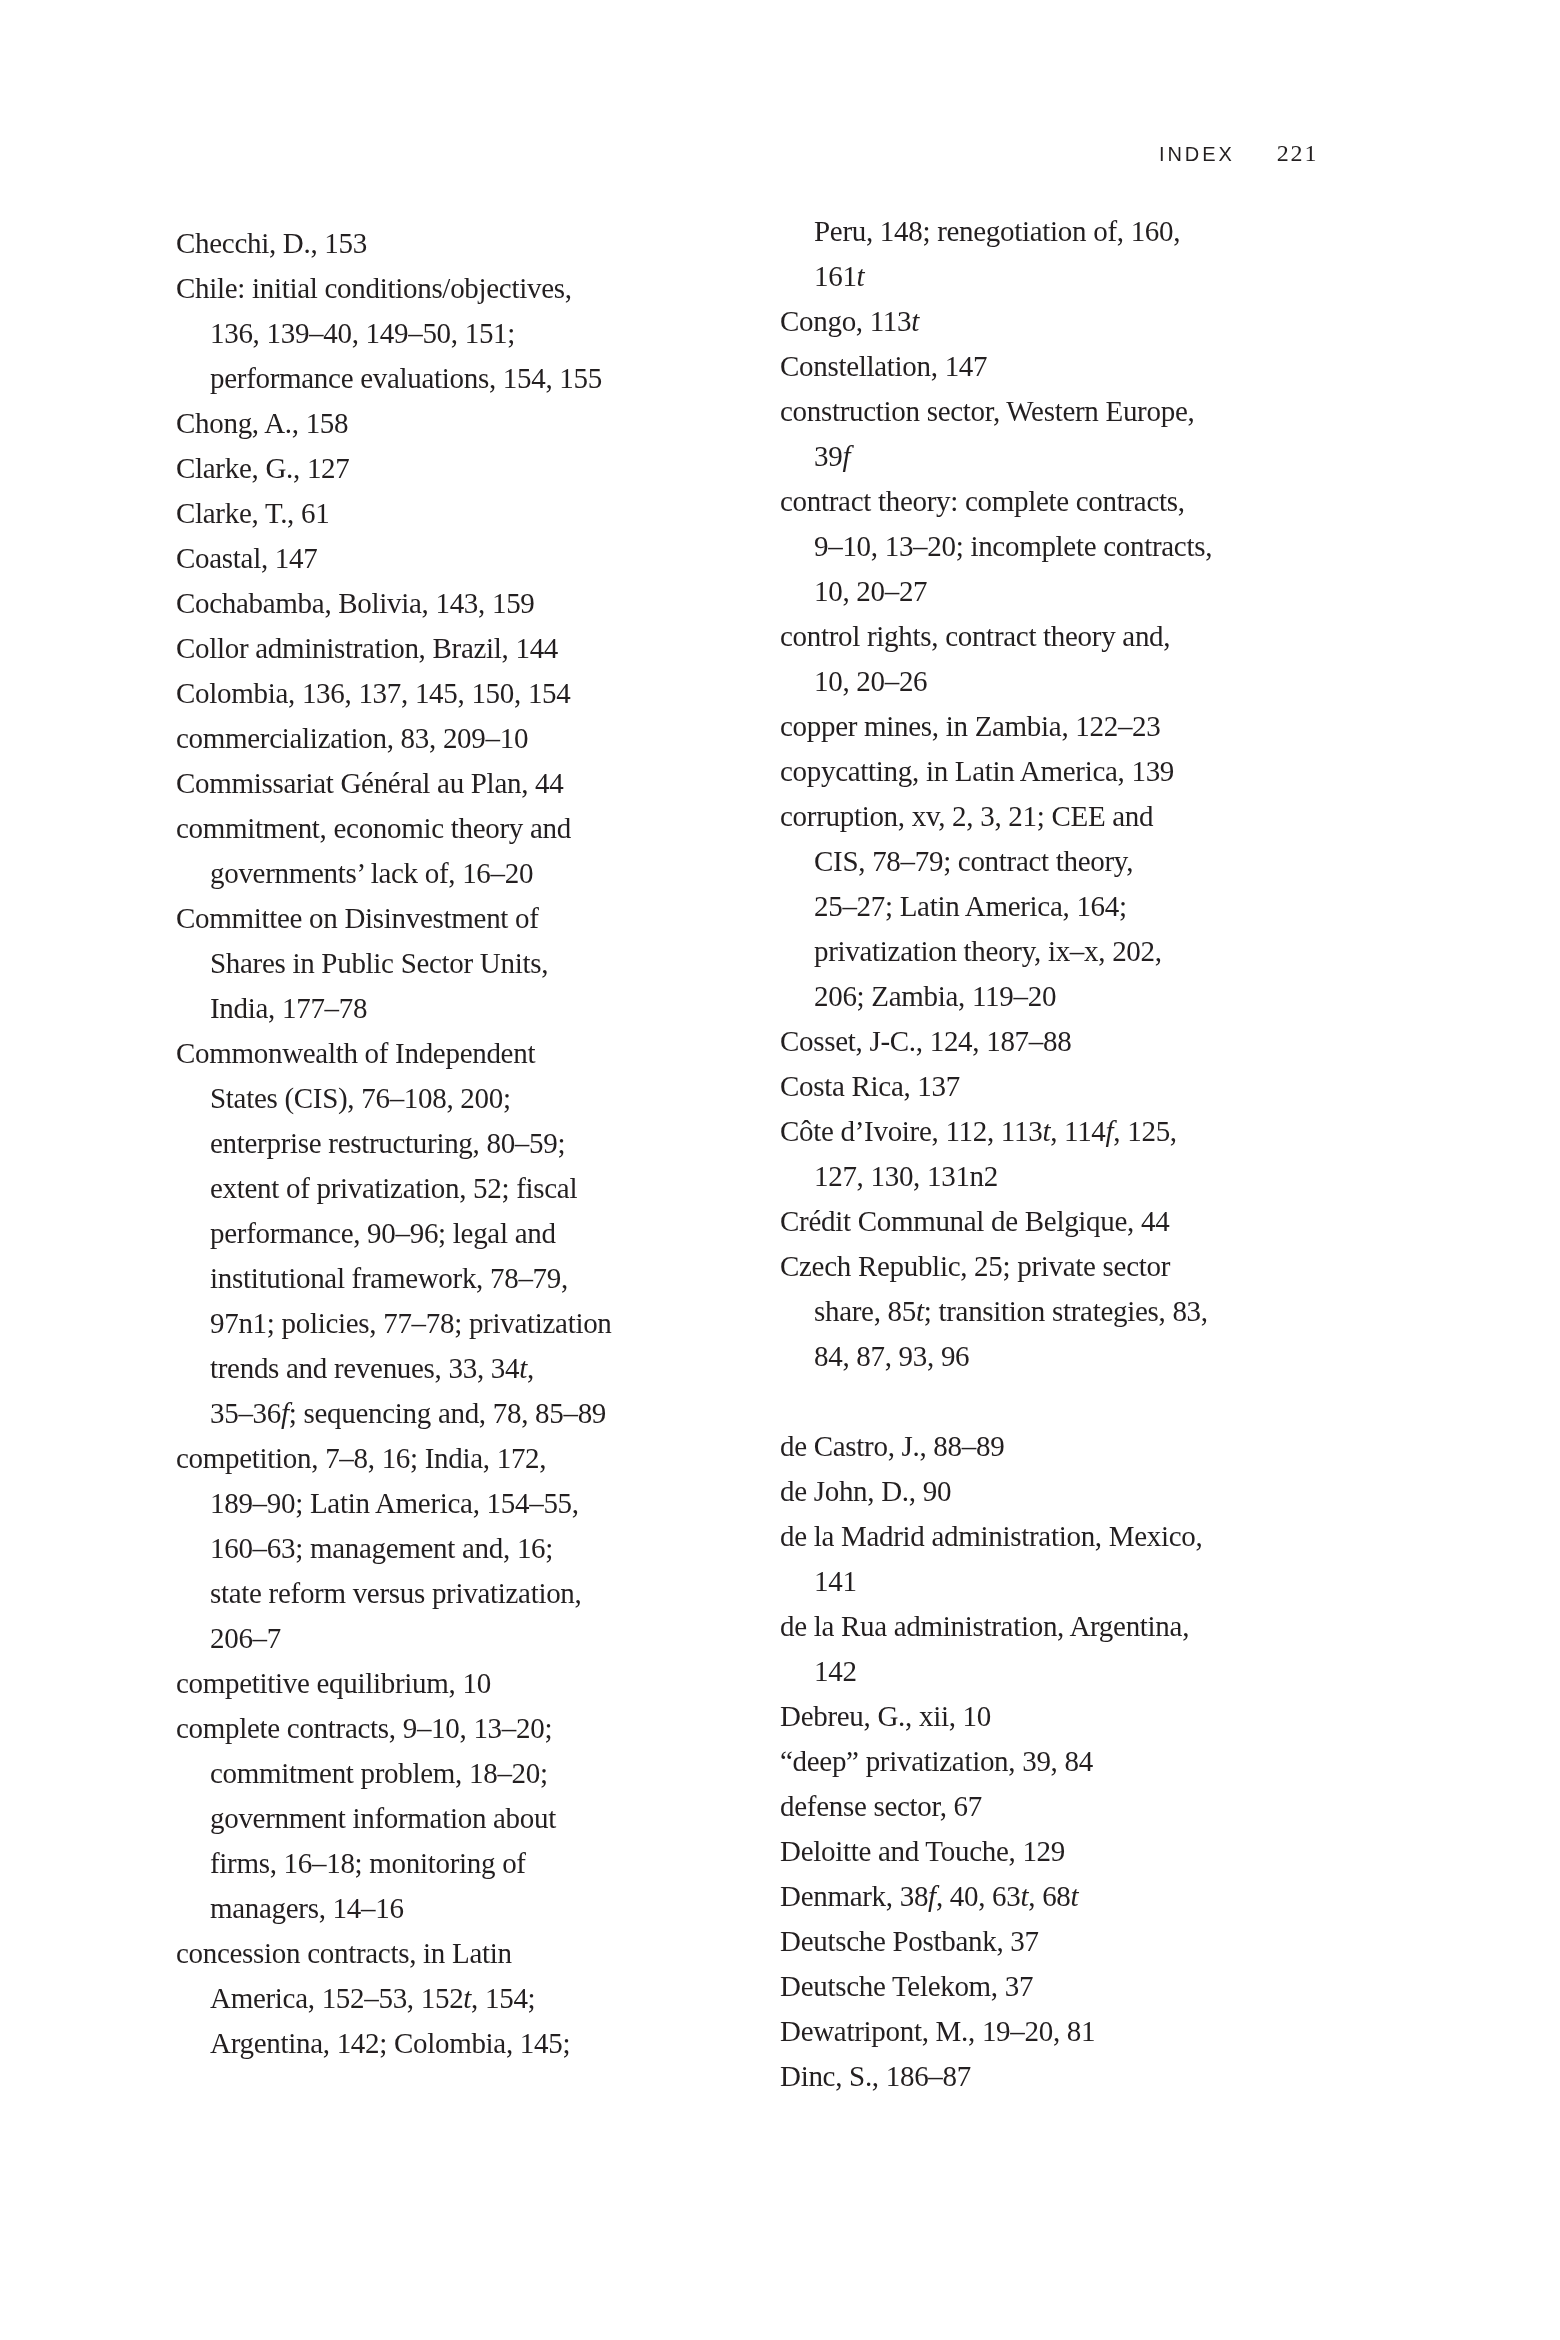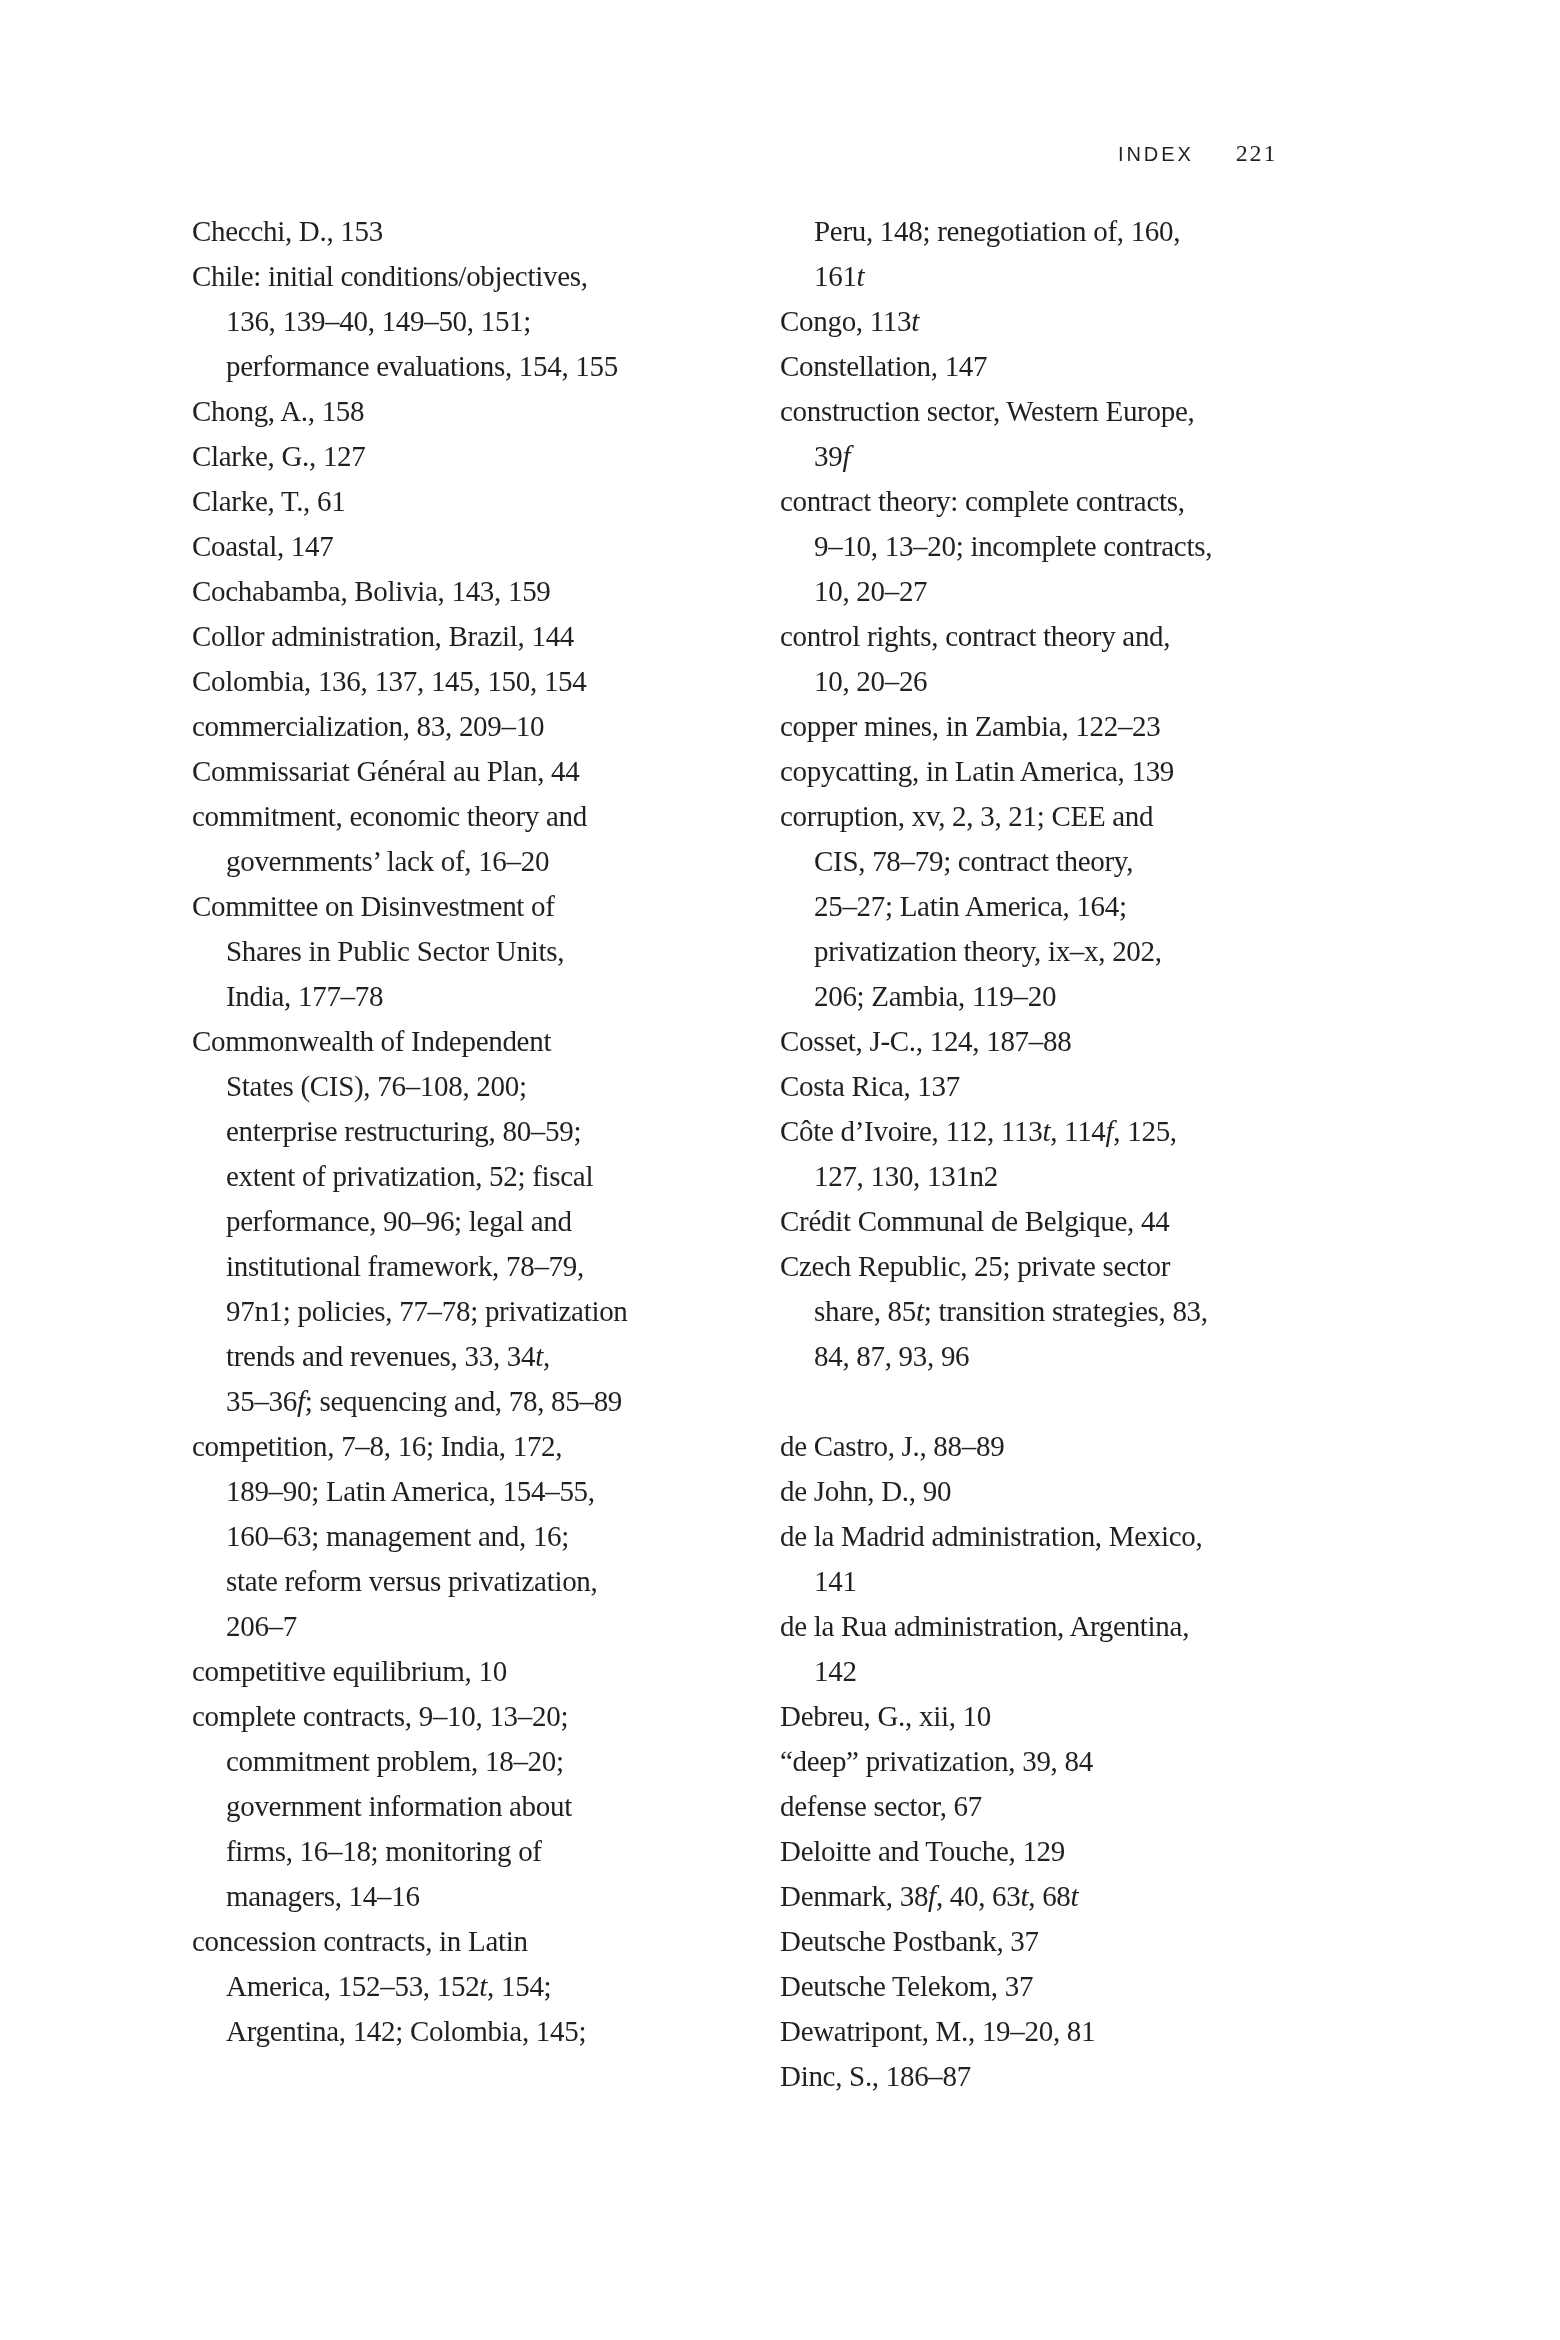--- a/index.html
+++ b/index.html
@@ -1,25 +1,25 @@
 <!DOCTYPE html>
 <html><head>
 <meta charset="utf-8">
 <style>
   html, body { margin: 0; padding: 0; background: #ffffff; }
   body { width: 1561px; height: 2341px; position: relative; overflow: hidden;
          font-family: "Liberation Serif", "DejaVu Serif", serif; color: #231f20; }
-  .running-head { position: absolute; top: 140px; left: 1118px; height: 29px;
+  .running-head { position: absolute; top: 140px; left: 1159px; height: 29px;
                   white-space: nowrap; }
   .rh-label { font-family: "Liberation Sans", "DejaVu Sans", sans-serif; font-size: 20px;
               letter-spacing: 2.9px; display: inline-block; }
   .rh-page { font-family: "Liberation Serif", serif; font-size: 24px; letter-spacing: 1.9px;
              display: inline-block; margin-left: 38px; }
   .column { position: absolute; top: 209px; }
-  .col-left { left: 192px; width: 564px; }
+  .col-left { left: 176px; width: 564px; margin-top: 12px; }
   .col-right { left: 780px; width: 593px; }
   .line { height: 45px; line-height: 45px; font-size: 29px; white-space: nowrap;
           letter-spacing: -0.3px; }
   .line.sub { padding-left: 34px; }
   .line.blank { }
   .it { font-style: italic; }
 </style>
 </head>
 <body>
 

